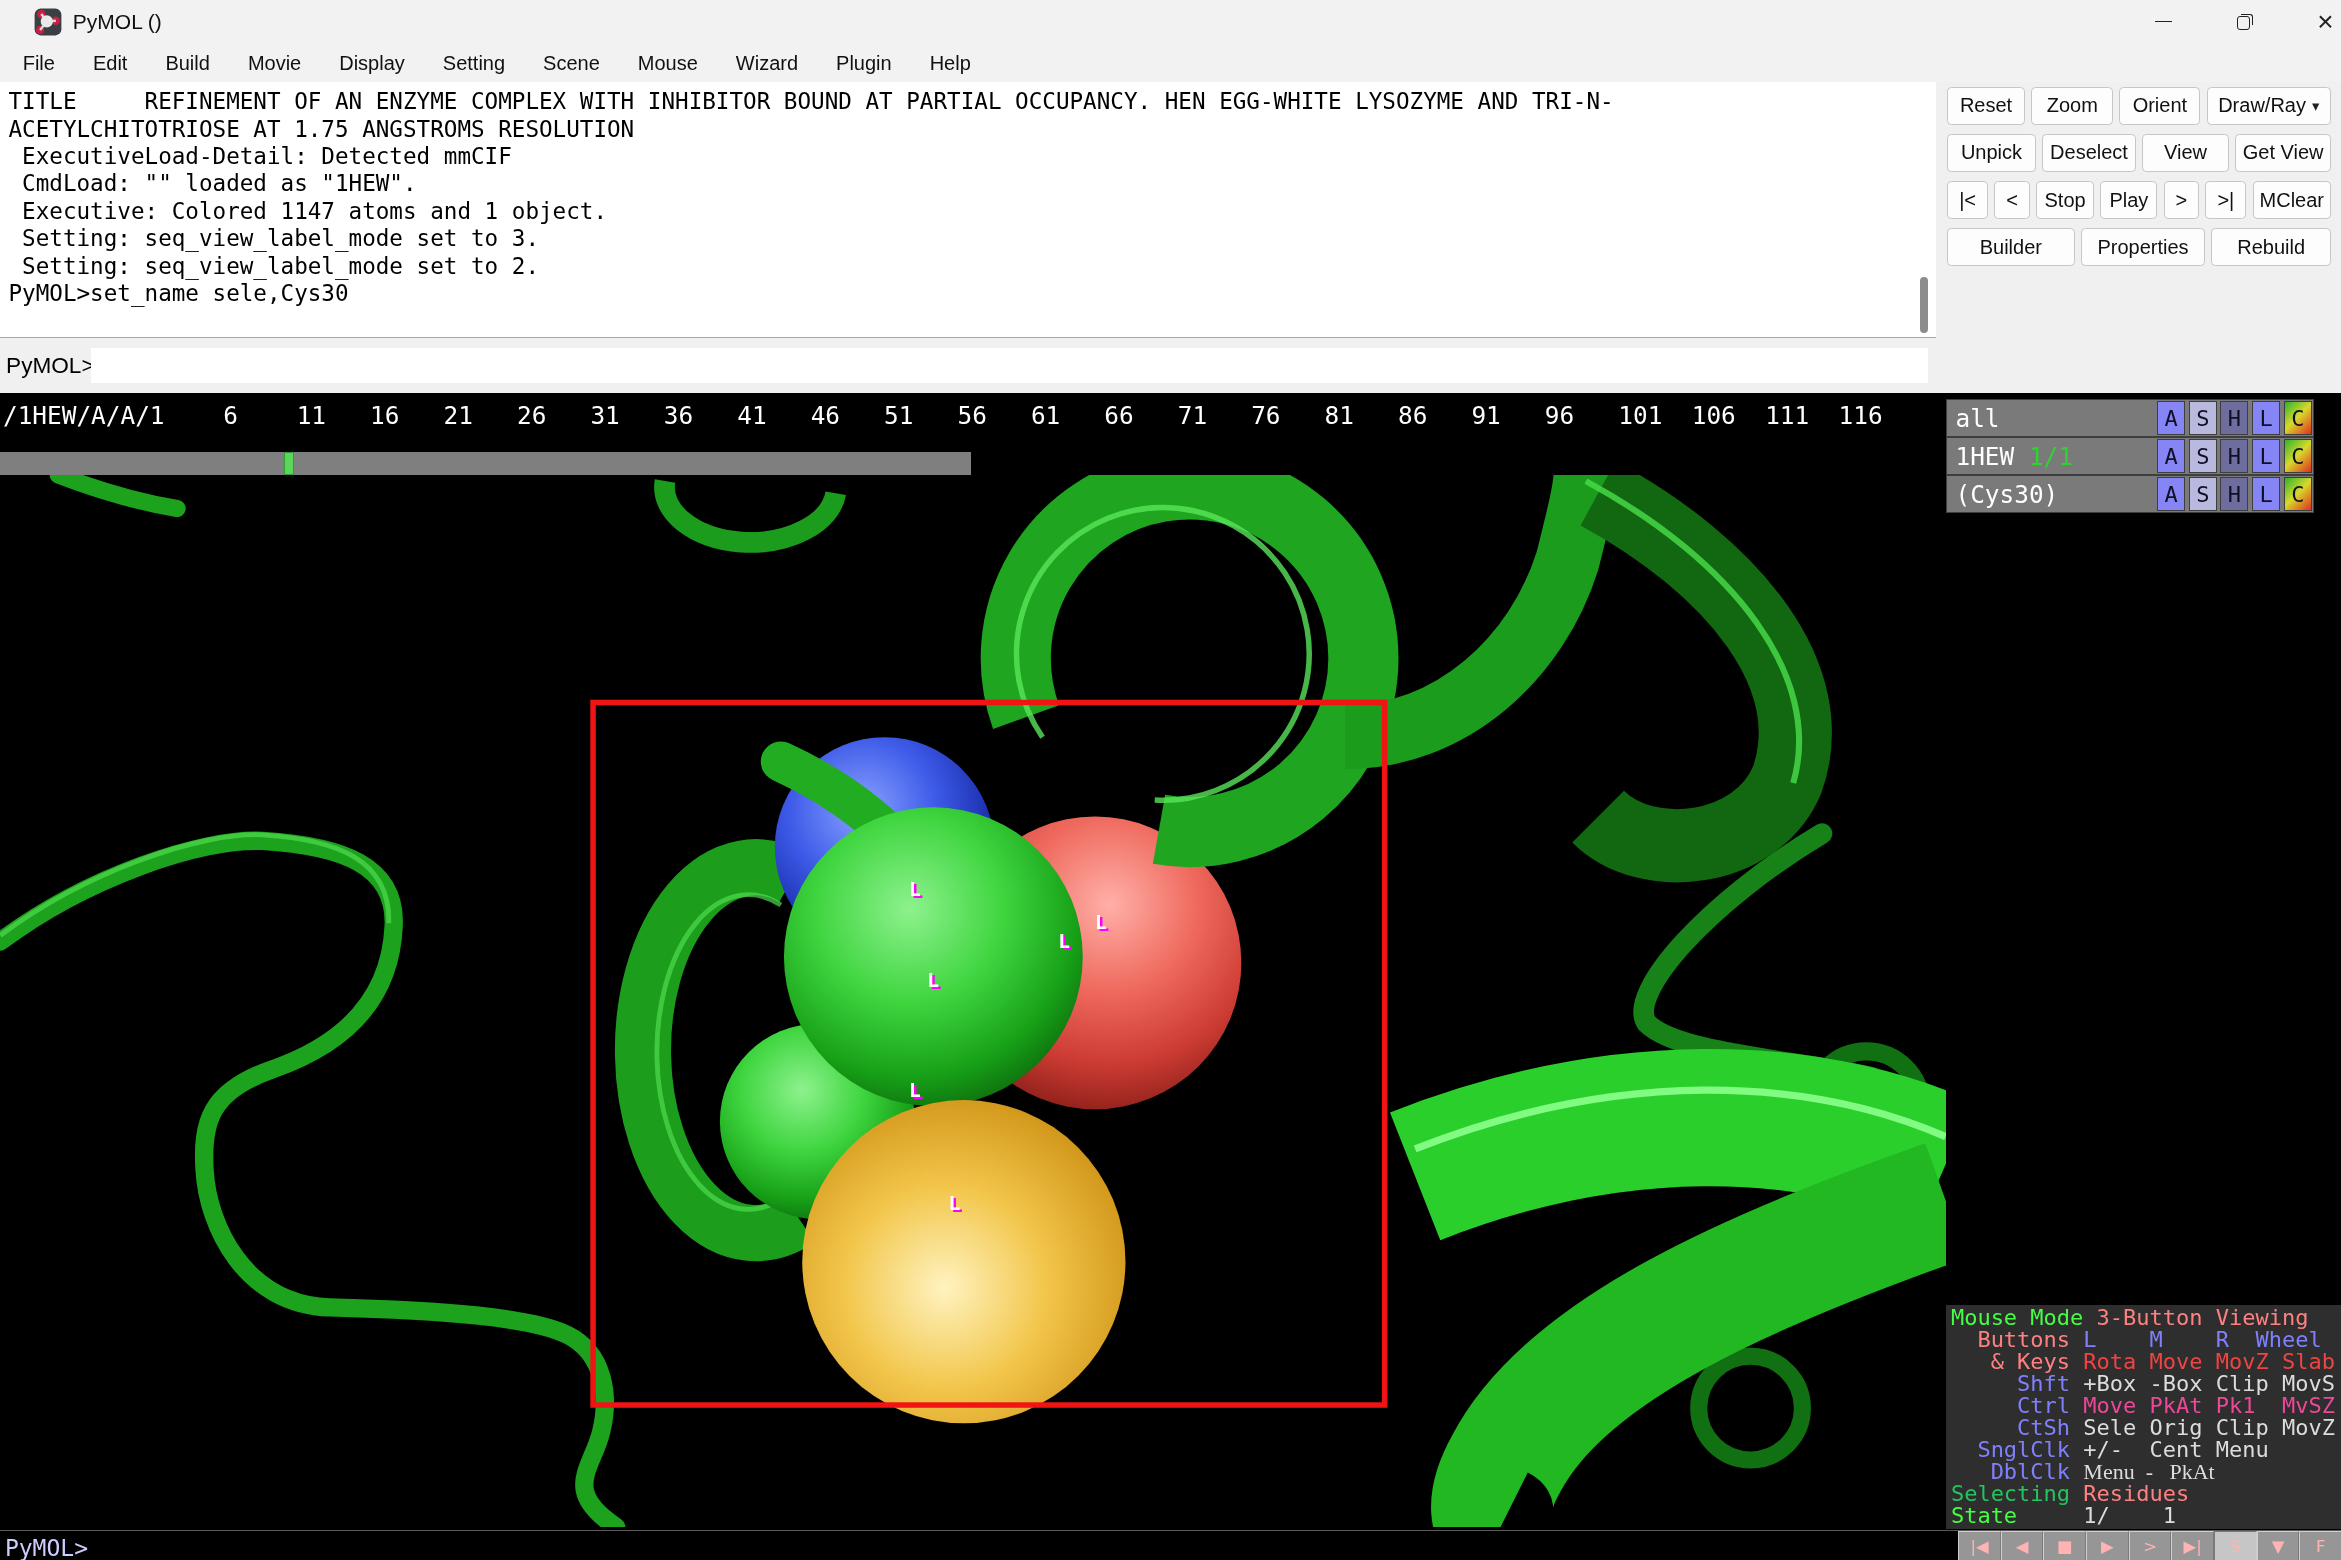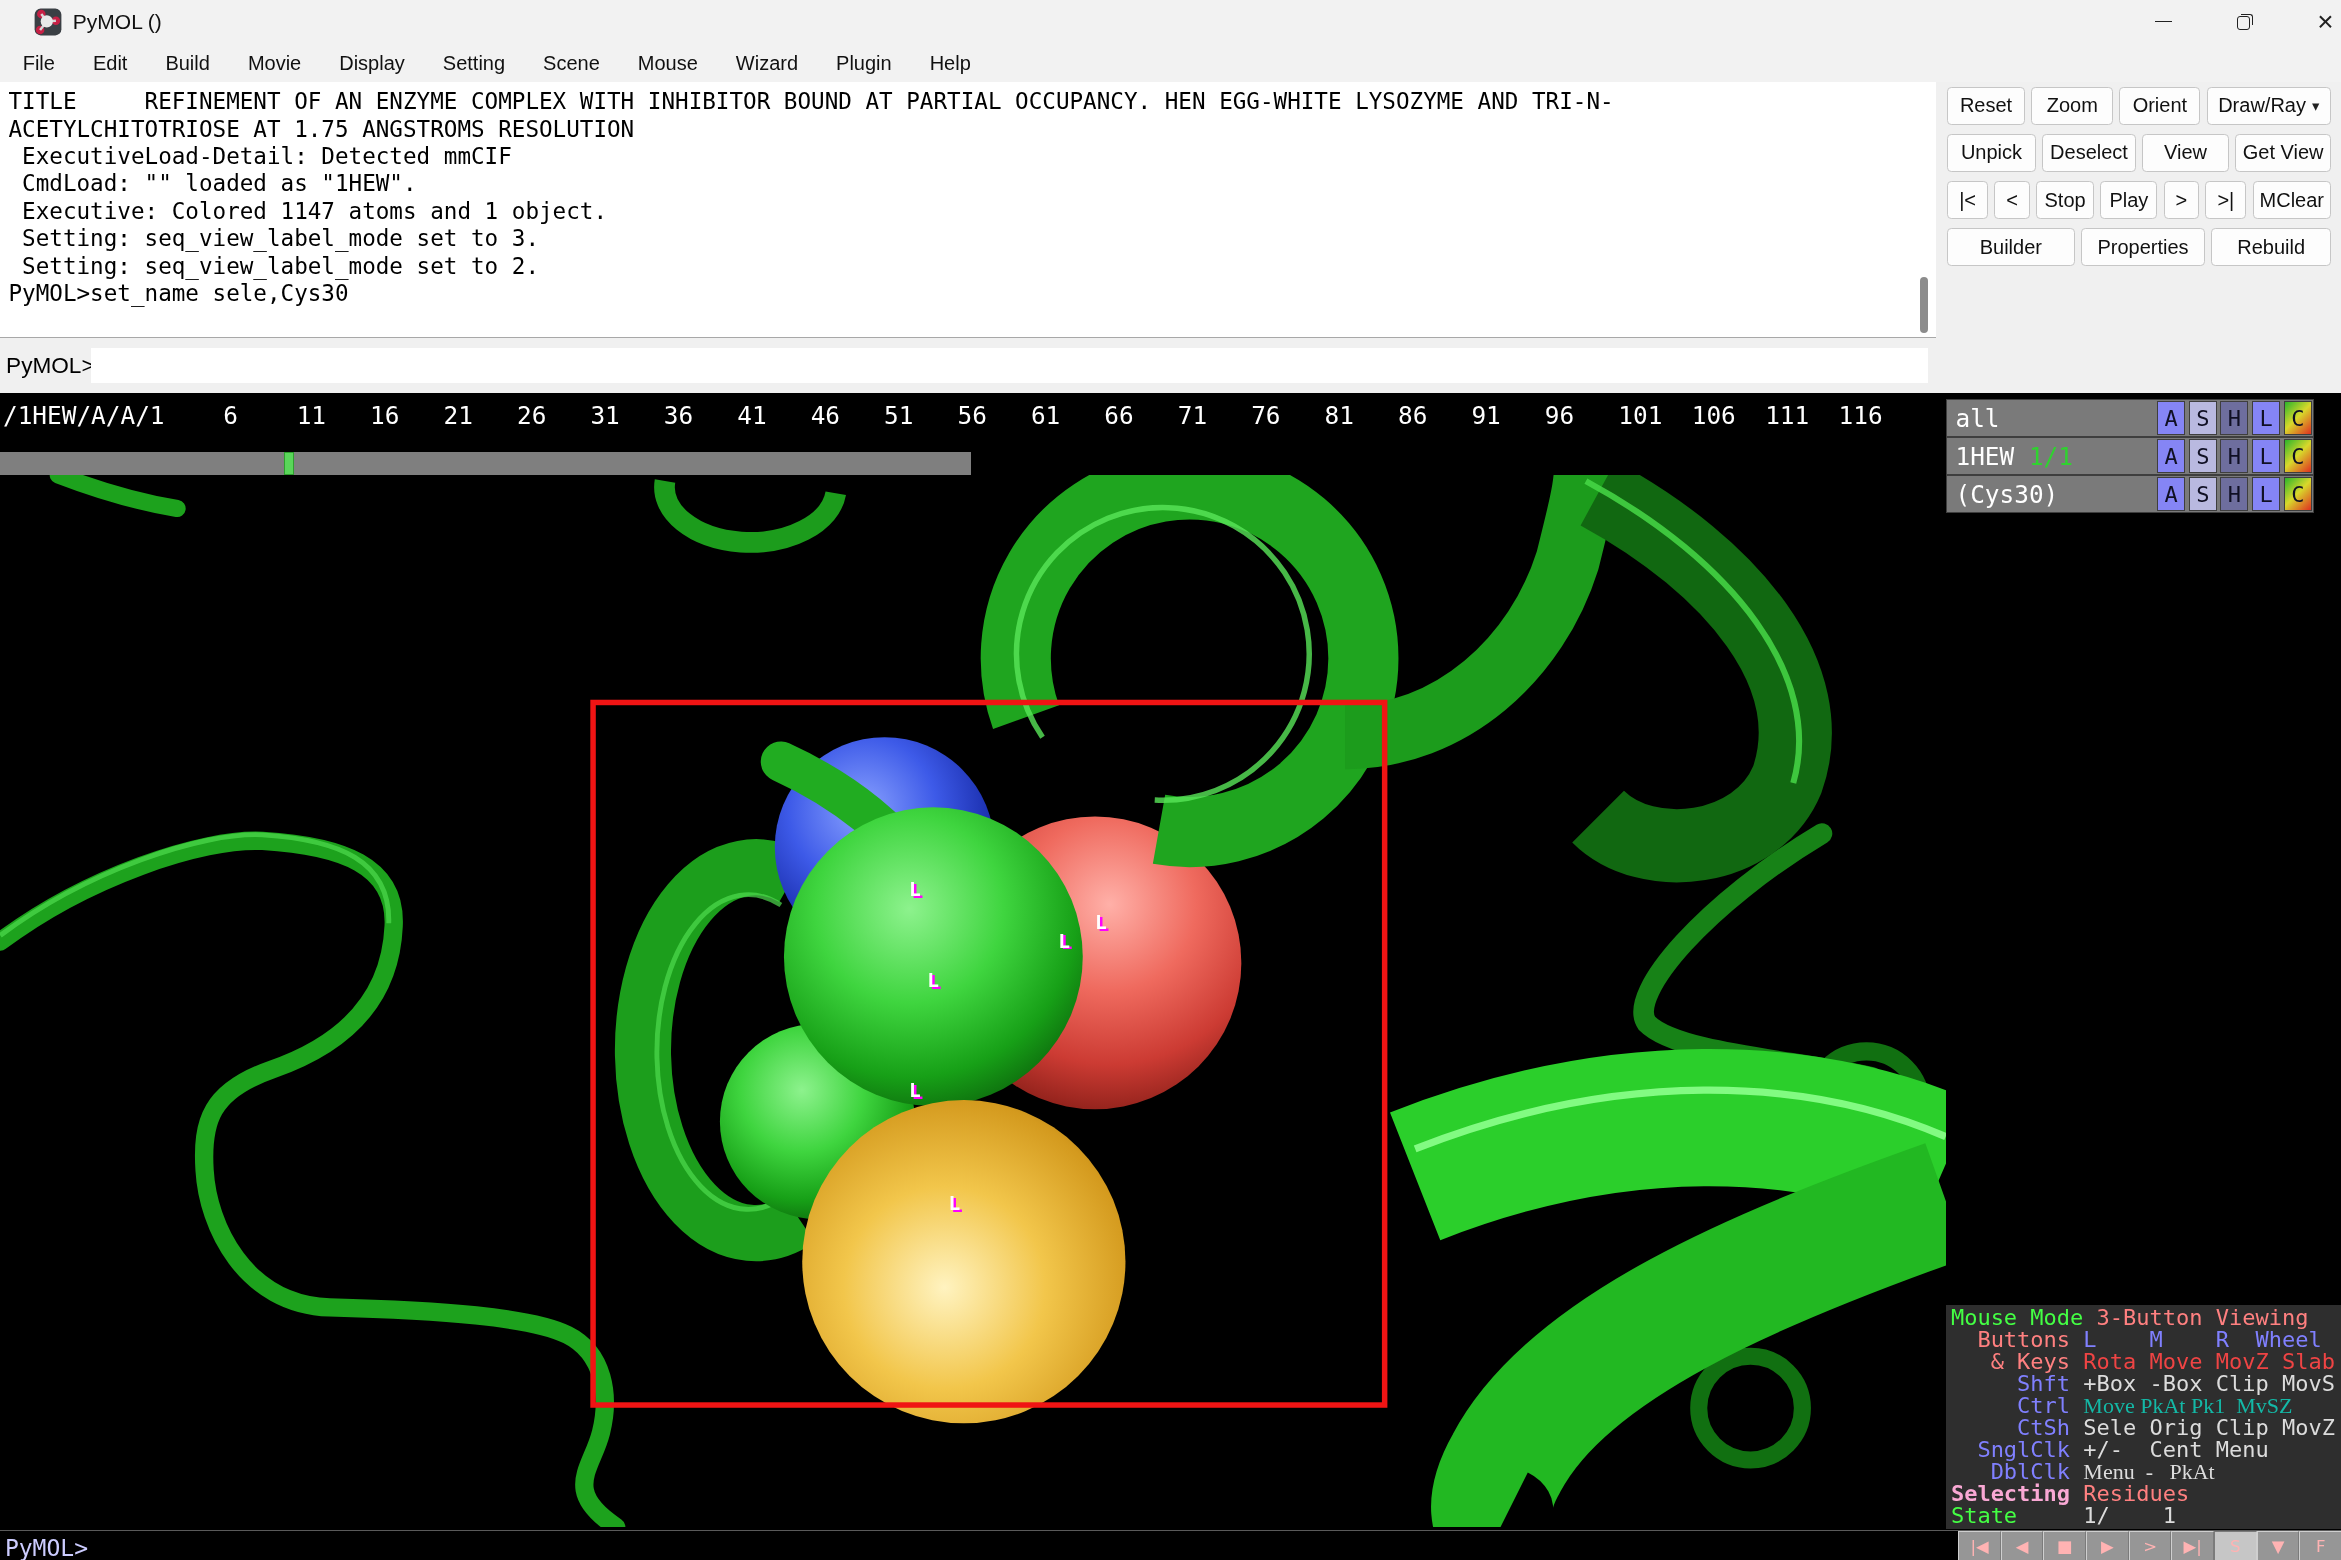--- a/index.html
+++ b/index.html
@@ -346,25 +346,25 @@
           <span class="ab ab-C">C</span>
         </span>
       </div>
     </div>
 
   <div class="mouse-panel mono" id="mouse-panel">
       <div class="mm-row"><span style="color: rgb(68, 255, 68);">Mouse Mode</span><span style="color: rgb(255, 128, 128);"> 3-Button Viewing</span></div>
       <div class="mm-row"><span style="color: rgb(255, 128, 128);">  Buttons </span><span style="color: rgb(128, 128, 255);">L    M    R  Wheel</span></div>
       <div class="mm-row"><span style="color: rgb(255, 128, 128);">   &amp; Keys </span><span style="color: #ef4444;">Rota Move MovZ Slab</span></div>
       <div class="mm-row"><span style="color: rgb(128, 128, 255);">     Shft </span><span style="color: rgb(220, 220, 220);">+Box -Box Clip MovS</span></div>
-      <div class="mm-row"><span style="color: rgb(128, 128, 255);">     Ctrl </span><span style="color: #14b8a6; font-family: Liberation Serif, serif;">Move PkAt Pk1  MvSZ</span></div>
+      <div class="mm-row"><span style="color: rgb(128, 128, 255);">     Ctrl </span><span style="color: #ec4899;">Move PkAt Pk1  MvSZ</span></div>
       <div class="mm-row"><span style="color: rgb(128, 128, 255);">     CtSh </span><span style="color: rgb(220, 220, 220);">Sele Orig Clip MovZ</span></div>
       <div class="mm-row"><span style="color: rgb(128, 128, 255);">  SnglClk </span><span style="color: rgb(220, 220, 220);">+/-  Cent Menu</span></div>
       <div class="mm-row"><span style="color: rgb(128, 128, 255);">   DblClk </span><span style="color: rgb(220, 220, 220); font-family: Liberation Serif, serif;">Menu  -   PkAt</span></div>
-      <div class="mm-row"><span style="color: #f9a8d4; font-weight: bold;">Selecting </span><span style="color: rgb(255, 128, 128);">Residues</span></div>
+      <div class="mm-row"><span style="color: #22c55e;">Selecting </span><span style="color: rgb(255, 128, 128);">Residues</span></div>
       <div class="mm-row"><span style="color: rgb(68, 255, 68);">State</span><span style="color: rgb(220, 220, 220);">     1/    1</span></div>
     </div>
 </div>
 
 <div class="bottom-bar">
   <span class="status-prompt mono">PyMOL&gt;_</span>
   <div class="vcr" id="vcr">
       <div class="vcr-btn">|◀</div>
       <div class="vcr-btn">◀</div>
       <div class="vcr-btn">■</div>

